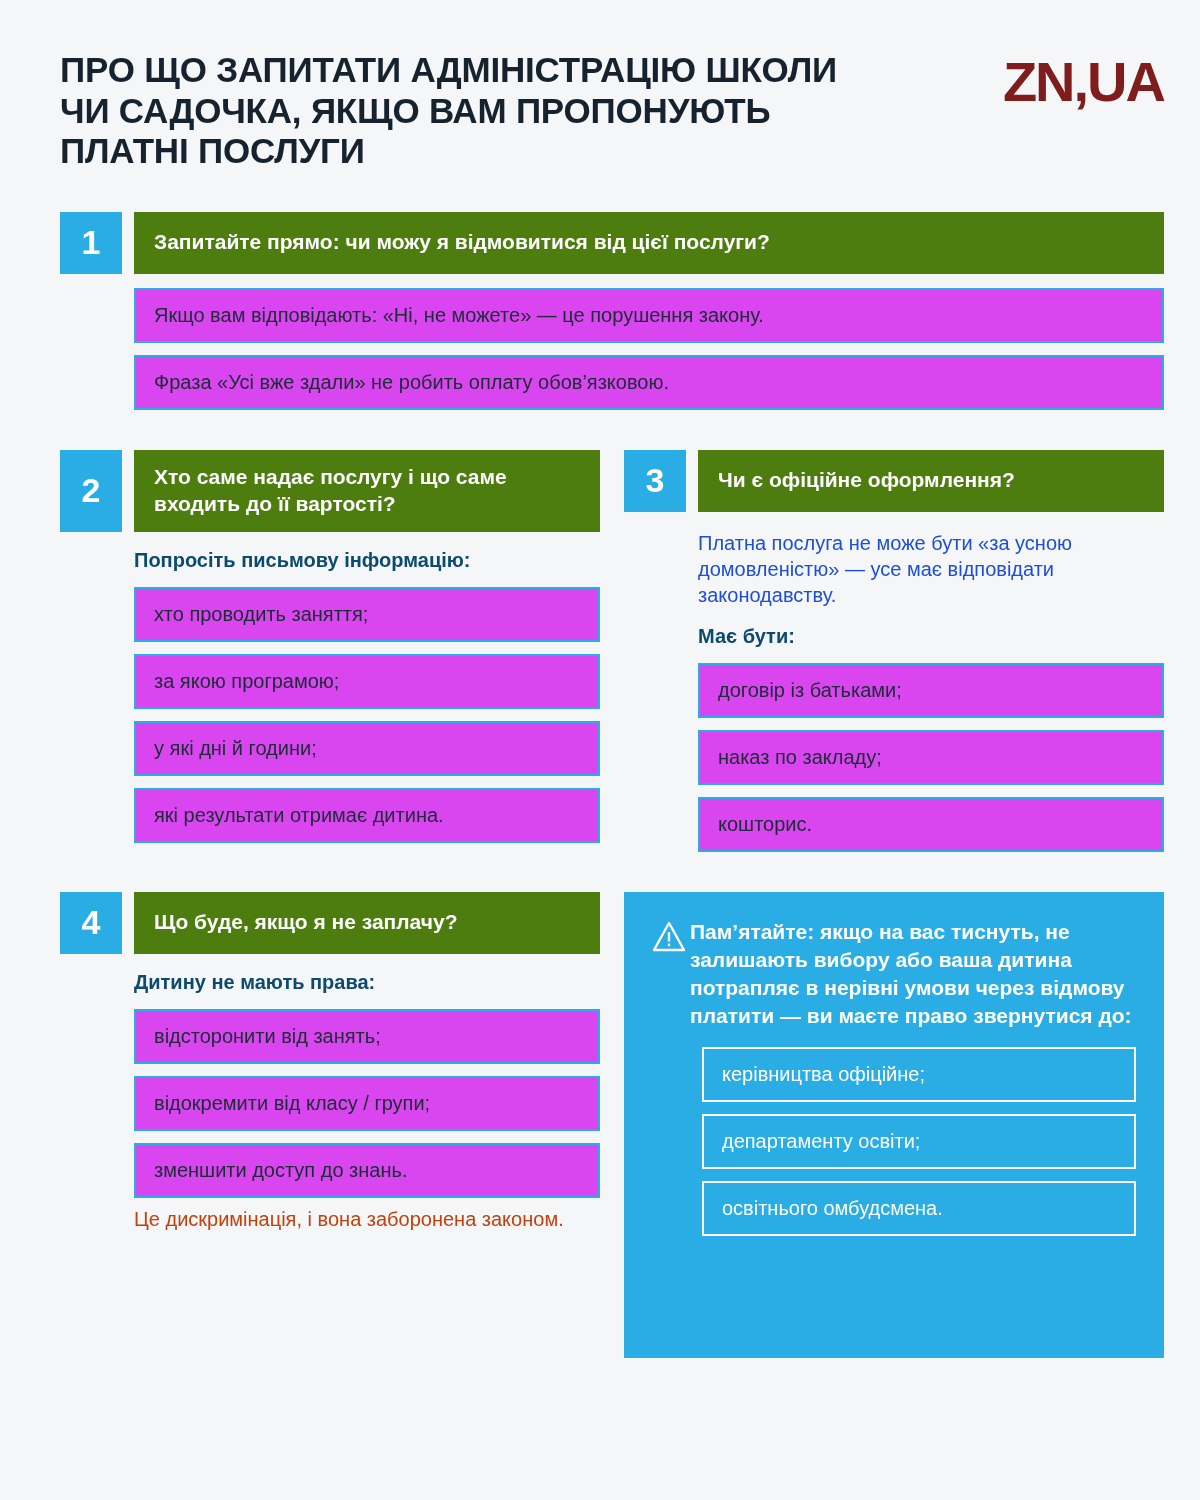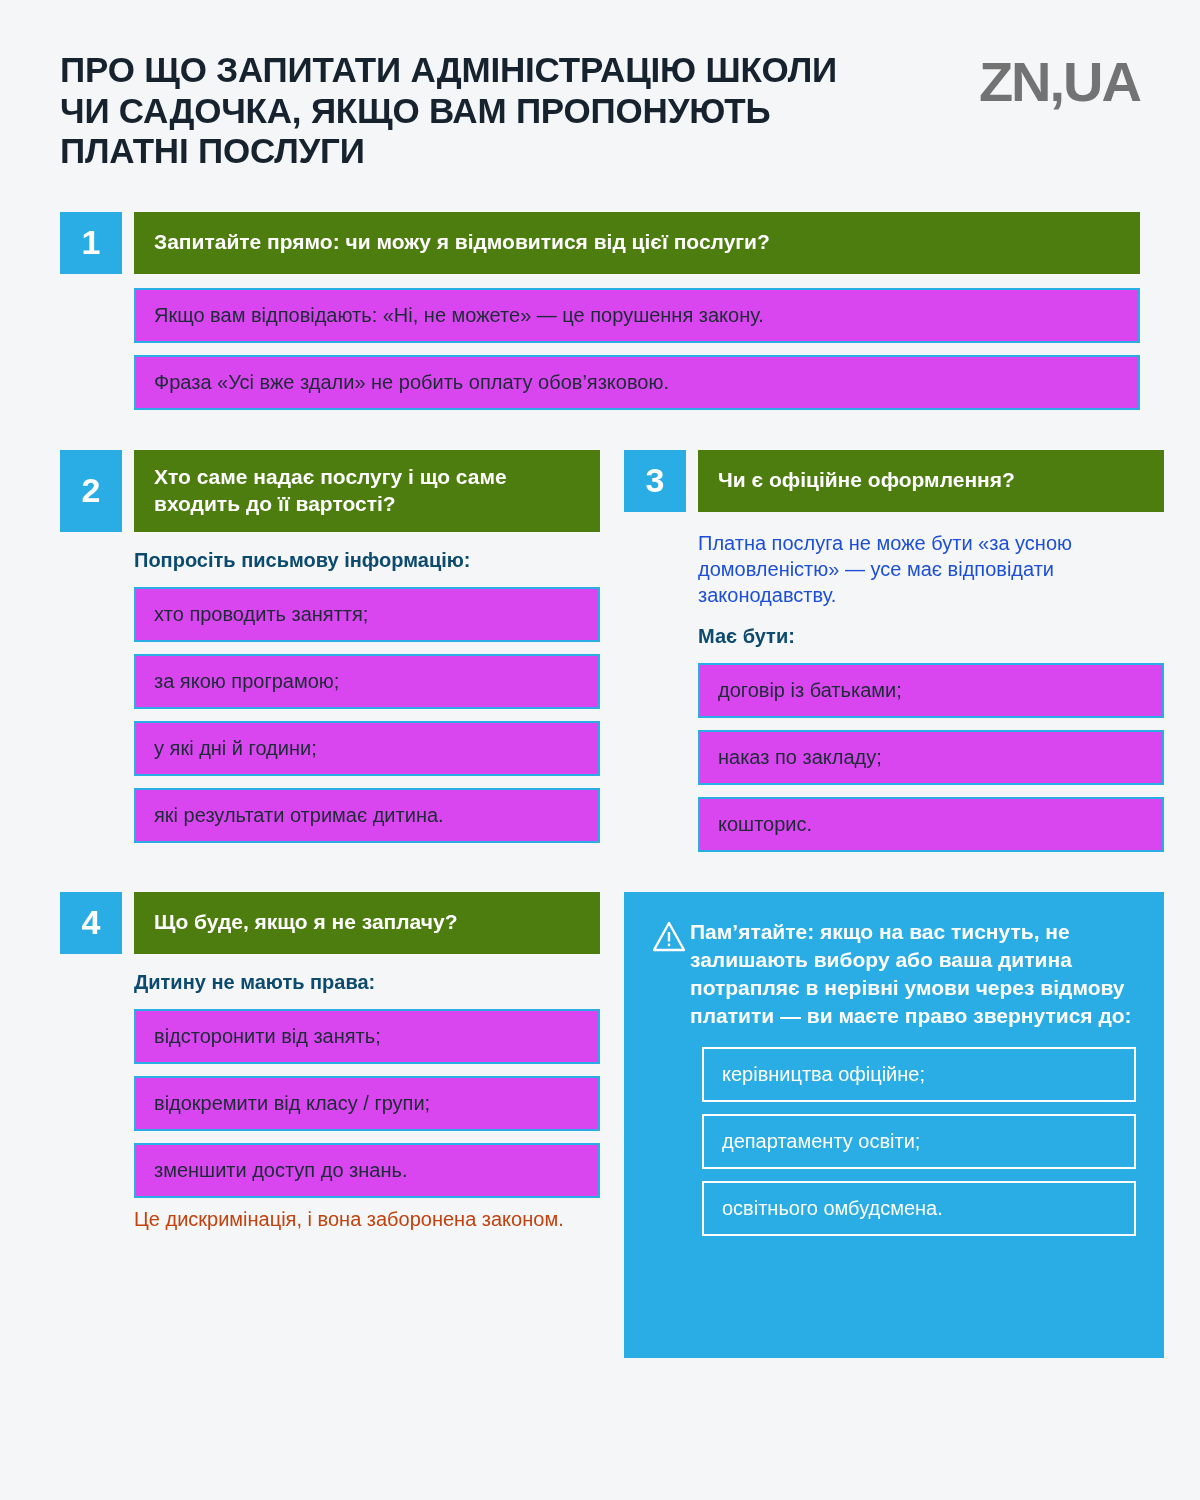--- a/index.html
+++ b/index.html
@@ -12,21 +12,21 @@
     background: #f4f6f8;
     font-family: "Liberation Sans", sans-serif;
     color: #1d2b36;
     overflow: hidden;
   }
   .page {
     position: relative;
     width: 1200px;
     height: 1500px;
     box-sizing: border-box;
-    padding: 50px 60px 40px 60px;
+    padding: 50px 36px 40px 60px;
   }
 
   
   .header {
     display: flex;
     align-items: flex-start;
     justify-content: space-between;
     gap: 24px;
   }
   .title {
@@ -38,21 +38,21 @@
     color: #16232e;
     max-width: 830px;
     margin: 0;
   }
   .logo {
     flex: 0 0 auto;
     margin-top: 4px;
     font-size: 56px;
     font-weight: bold;
     letter-spacing: -2px;
-    color: #737373;
+    color: #7f1d1d;
     line-height: 1;
     white-space: nowrap;
   }
 
   
   .content {
     margin-top: 40px;
   }
   .row {
     display: flex;

